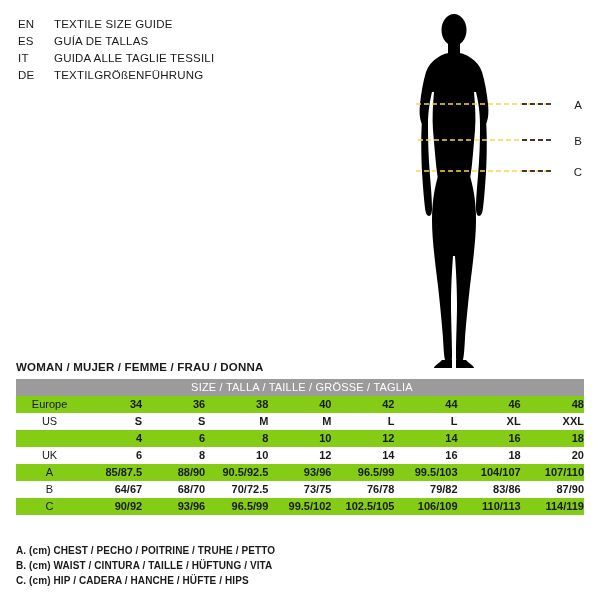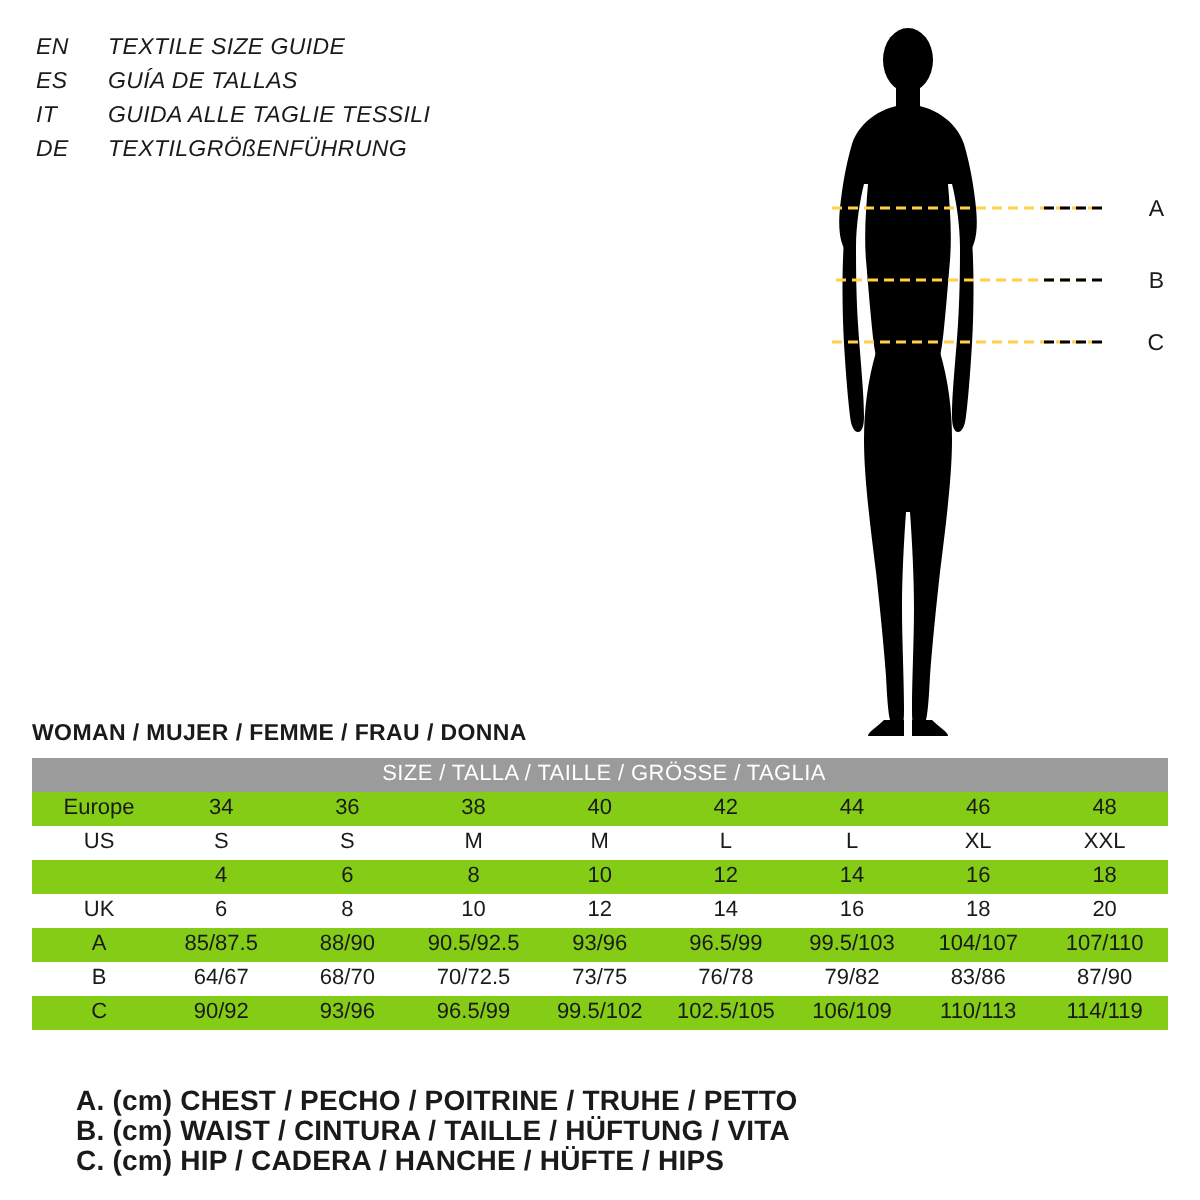--- a/index.html
+++ b/index.html
@@ -28,21 +28,20 @@
     top: 16px;
     width: 300px;
   }
   .lang-row {
     display: flex;
     align-items: center;
     height: 17px;
     line-height: 17px;
     font-size: 11.5px;
     letter-spacing: 0.2px;
-    font-style: italic;
   }
   .lang-code {
     width: 36px;
     flex: 0 0 36px;
     font-size: 11.5px;
   }
   .lang-text {
     white-space: nowrap;
   }
 
@@ -90,39 +89,38 @@
     font-size: 11px;
     table-layout: fixed;
   }
   table.size-table td {
     height: 17px;
     padding: 0;
     line-height: 17px;
     vertical-align: middle;
   }
   .col-label { width: 88px; text-align: center; padding-left: 4px !important; }
-  .col-v { text-align: center; width: 60px; }
+  .col-v { text-align: right; width: 60px; font-weight: bold; }
   tr.header-row td {
     background: #9b9b9b;
     color: #ffffff;
     font-weight: normal;
     font-size: 11px;
     letter-spacing: 0.2px;
   }
   tr.shade td { background: #84cc16; }
   tr.plain td { background: #ffffff; }
 
   
   .notes {
     position: absolute;
     left: 16px;
     top: 543px;
-    font-size: 14px;
+    font-size: 10px;
     letter-spacing: 0.1px;
-    margin-left: 22px;
   }
   .note-row {
     height: 15px;
     line-height: 15px;
     font-weight: bold;
   }
 </style>
 </head>
 <body>
 

